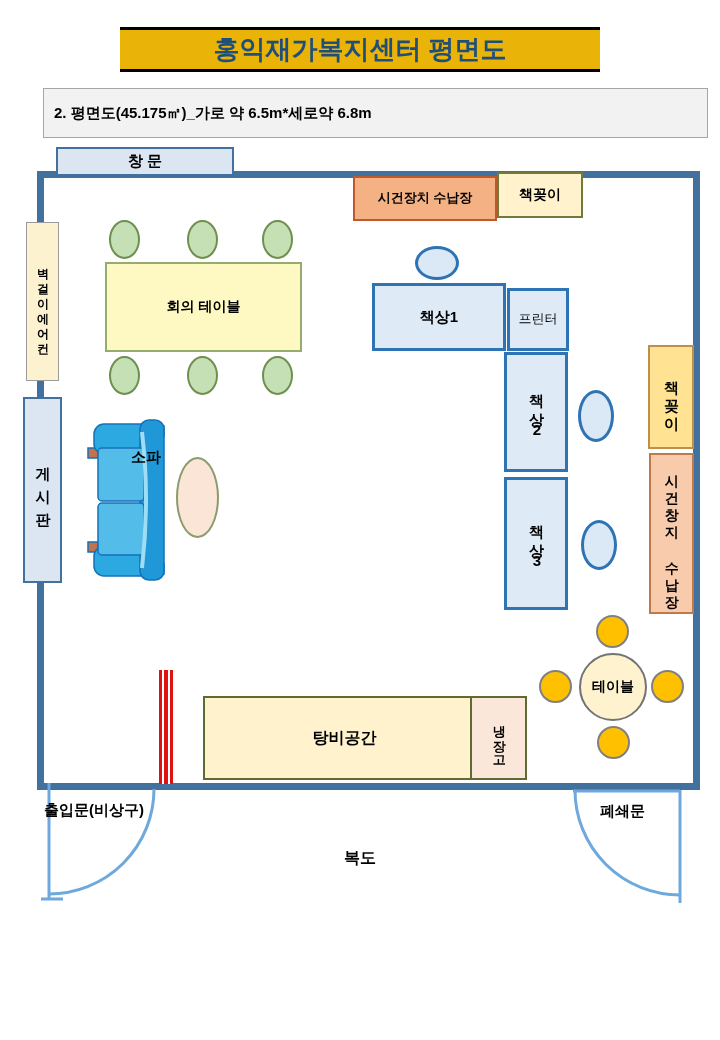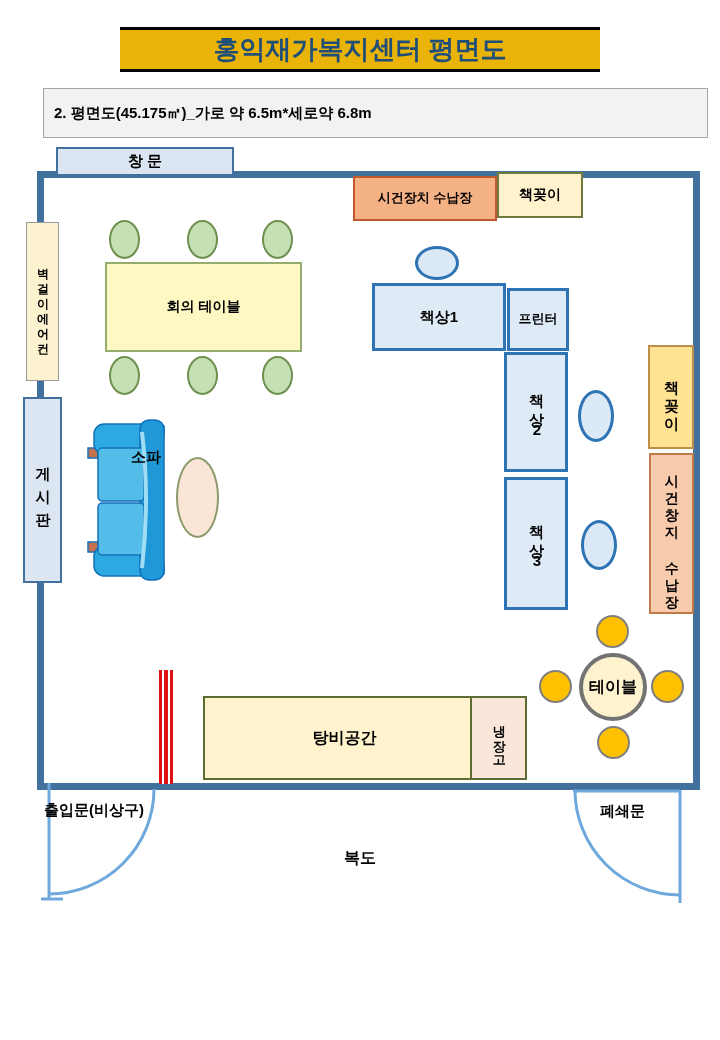--- a/index.html
+++ b/index.html
@@ -25,41 +25,41 @@
   .ac{left:26px;top:222px;width:33px;height:159px;background:#FDF2D0;border:1px solid #9b9b9b;font-size:12px;font-weight:600;letter-spacing:3px;padding-top:4px;}
   .bulletin{left:23px;top:397px;width:39px;height:186px;background:#DCE6F2;border:2px solid #41719C;font-size:15px;font-weight:600;letter-spacing:8px;}
 
   .meeting{left:105px;top:262px;width:197px;height:90px;background:#fef9c3;border:2px solid #94AC6E;font-size:14px;font-weight:600;}
   .gchair{width:31px;height:39px;background:#C5E0B4;border:2px solid #6F8F4F;border-radius:50%;}
   .gc1{left:109px;top:220px;} .gc2{left:187px;top:220px;} .gc3{left:262px;top:220px;}
   .gc4{left:109px;top:356px;} .gc5{left:187px;top:356px;} .gc6{left:262px;top:356px;}
 
   .deskfill{background:#DEEAF6;border:3px solid #2E74B5;}
   .desk1{left:372px;top:283px;width:134px;height:68px;font-size:15px;font-weight:bold;}
-  .printer{left:507px;top:288px;width:62px;height:63px;font-size:13px;font-weight:700;}
+  .printer{left:507px;top:288px;width:62px;height:63px;font-size:13px;font-weight:400;}
   .desk2{left:504px;top:352px;width:64px;height:120px;font-size:15px;font-weight:bold;letter-spacing:4px;}
   .desk3{left:504px;top:477px;width:64px;height:133px;font-size:15px;font-weight:bold;letter-spacing:4px;}
   .bchair{background:#DBE9F6;border:3px solid #2E74B5;border-radius:50%;}
   .bc1{left:415px;top:246px;width:44px;height:34px;}
   .bc2{left:578px;top:390px;width:36px;height:52px;}
   .bc3{left:581px;top:520px;width:36px;height:50px;}
 
   .bsh-right{left:648px;top:345px;width:46px;height:104px;background:#FFE393;border:2px solid #BD8F4A;font-size:15px;font-weight:600;letter-spacing:3px;}
   .lock-right{left:649px;top:453px;width:45px;height:161px;background:#F8CBAD;border:2px solid #C07A4A;font-size:14px;font-weight:600;letter-spacing:3px;}
 
   .sofa{left:86px;top:418px;width:84px;height:164px;}
   .sofa-label{left:103px;top:448px;font-size:15px;font-weight:600;margin-left:28px;}
   .side-table{left:176px;top:457px;width:43px;height:81px;background:#FBE5D6;border:2px solid #8B9B6B;border-radius:50%;}
 
   .stripes{left:159px;top:670px;width:14px;height:114px;
            background:linear-gradient(to right,#DE1212 0 3px,#fff 3px 5px,#DE1212 5px 9px,#fff 9px 11px,#DE1212 11px 14px);}
   .pantry{left:187px;top:696px;width:283px;height:84px;background:#FFF2CC;border:2px solid #5E6B33;font-size:16px;font-weight:600;margin-left:16px;}
   .fridge{left:470px;top:696px;width:57px;height:84px;background:#FAE7DA;border:2px solid #5E6B33;font-size:13px;font-weight:600;letter-spacing:2px;}
 
-  .rtable{left:579px;top:653px;width:68px;height:68px;background:#FFF3CF;border:4px solid #737373;border-radius:50%;font-size:16px;font-weight:600;}
+  .rtable{left:579px;top:653px;width:68px;height:68px;background:#FFF3CF;border:2px solid #737373;border-radius:50%;font-size:14px;font-weight:600;}
   .ochair{width:33px;height:33px;background:#FFC000;border:2px solid #808080;border-radius:50%;}
   .oc-top{left:596px;top:615px;} .oc-left{left:539px;top:670px;} .oc-right{left:651px;top:670px;} .oc-bottom{left:597px;top:726px;}
 
   .doorL{left:38px;top:781px;width:130px;height:128px;}
   .doorR{left:562px;top:781px;width:130px;height:128px;}
   .lbl-entrance{left:44px;top:801px;font-size:15px;font-weight:600;}
   .lbl-closed{left:600px;top:802px;font-size:15px;font-weight:600;}
   .lbl-corridor{left:0;right:0;top:833px;text-align:center;font-size:16px;font-weight:600;margin-top:15px;}
 </style>
 </head>

